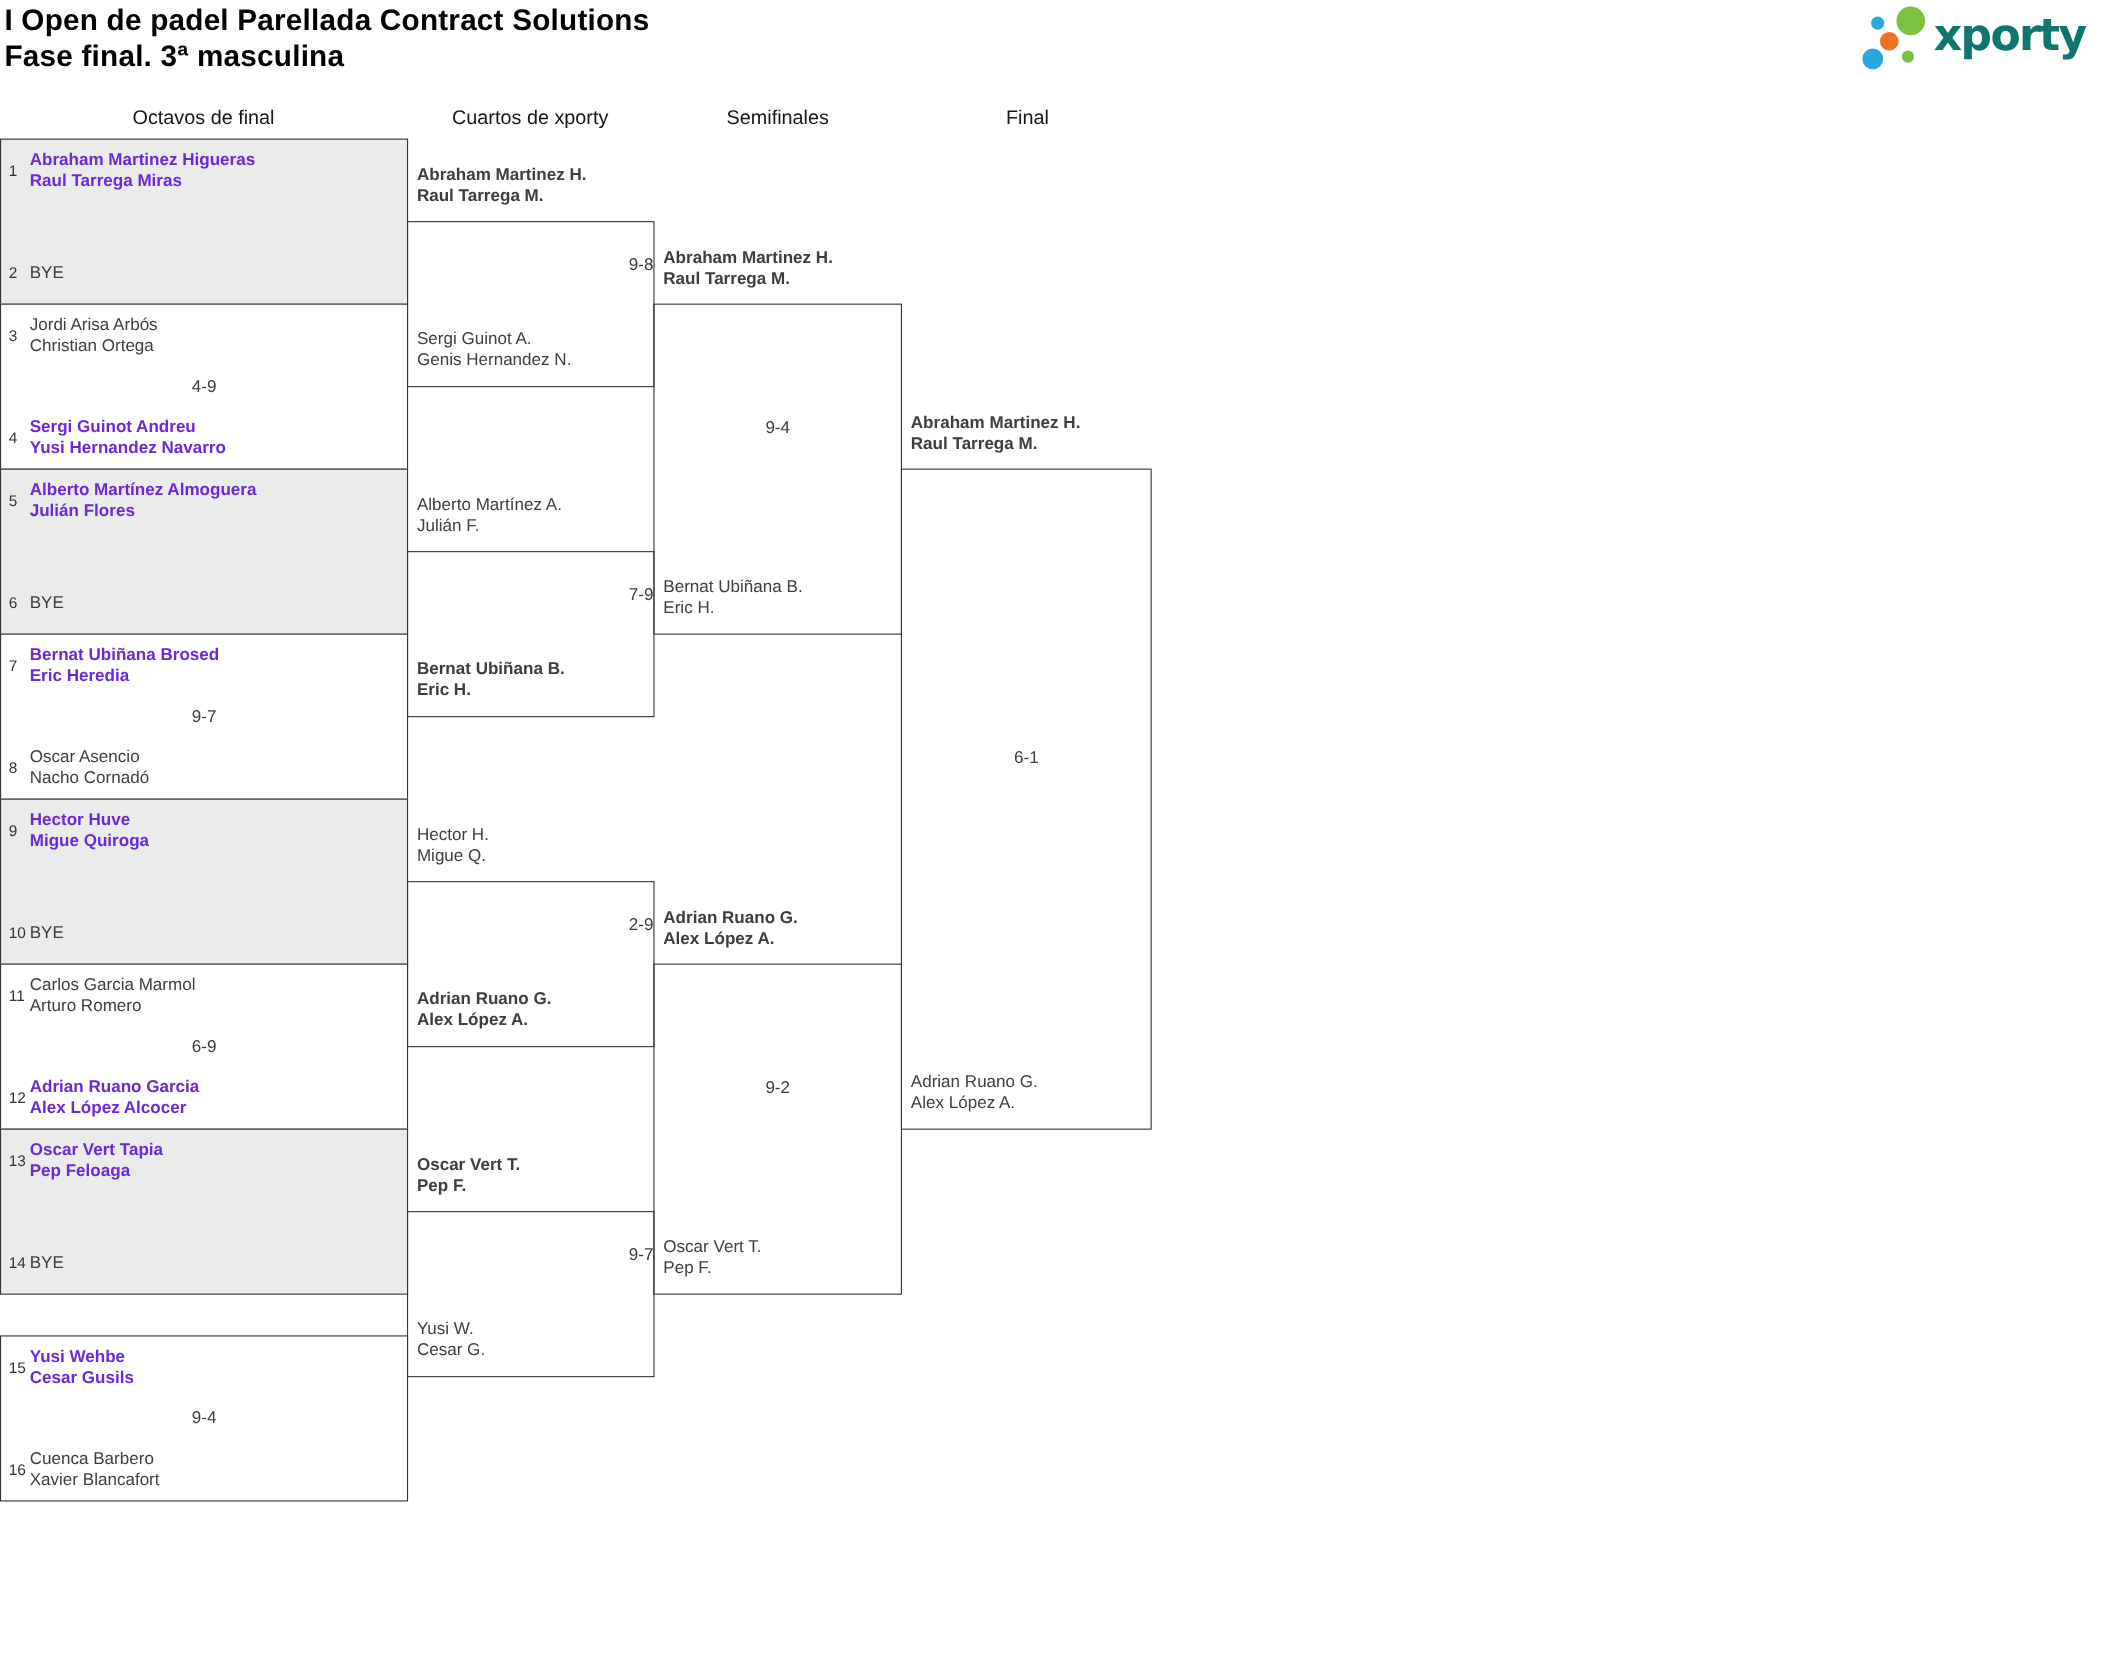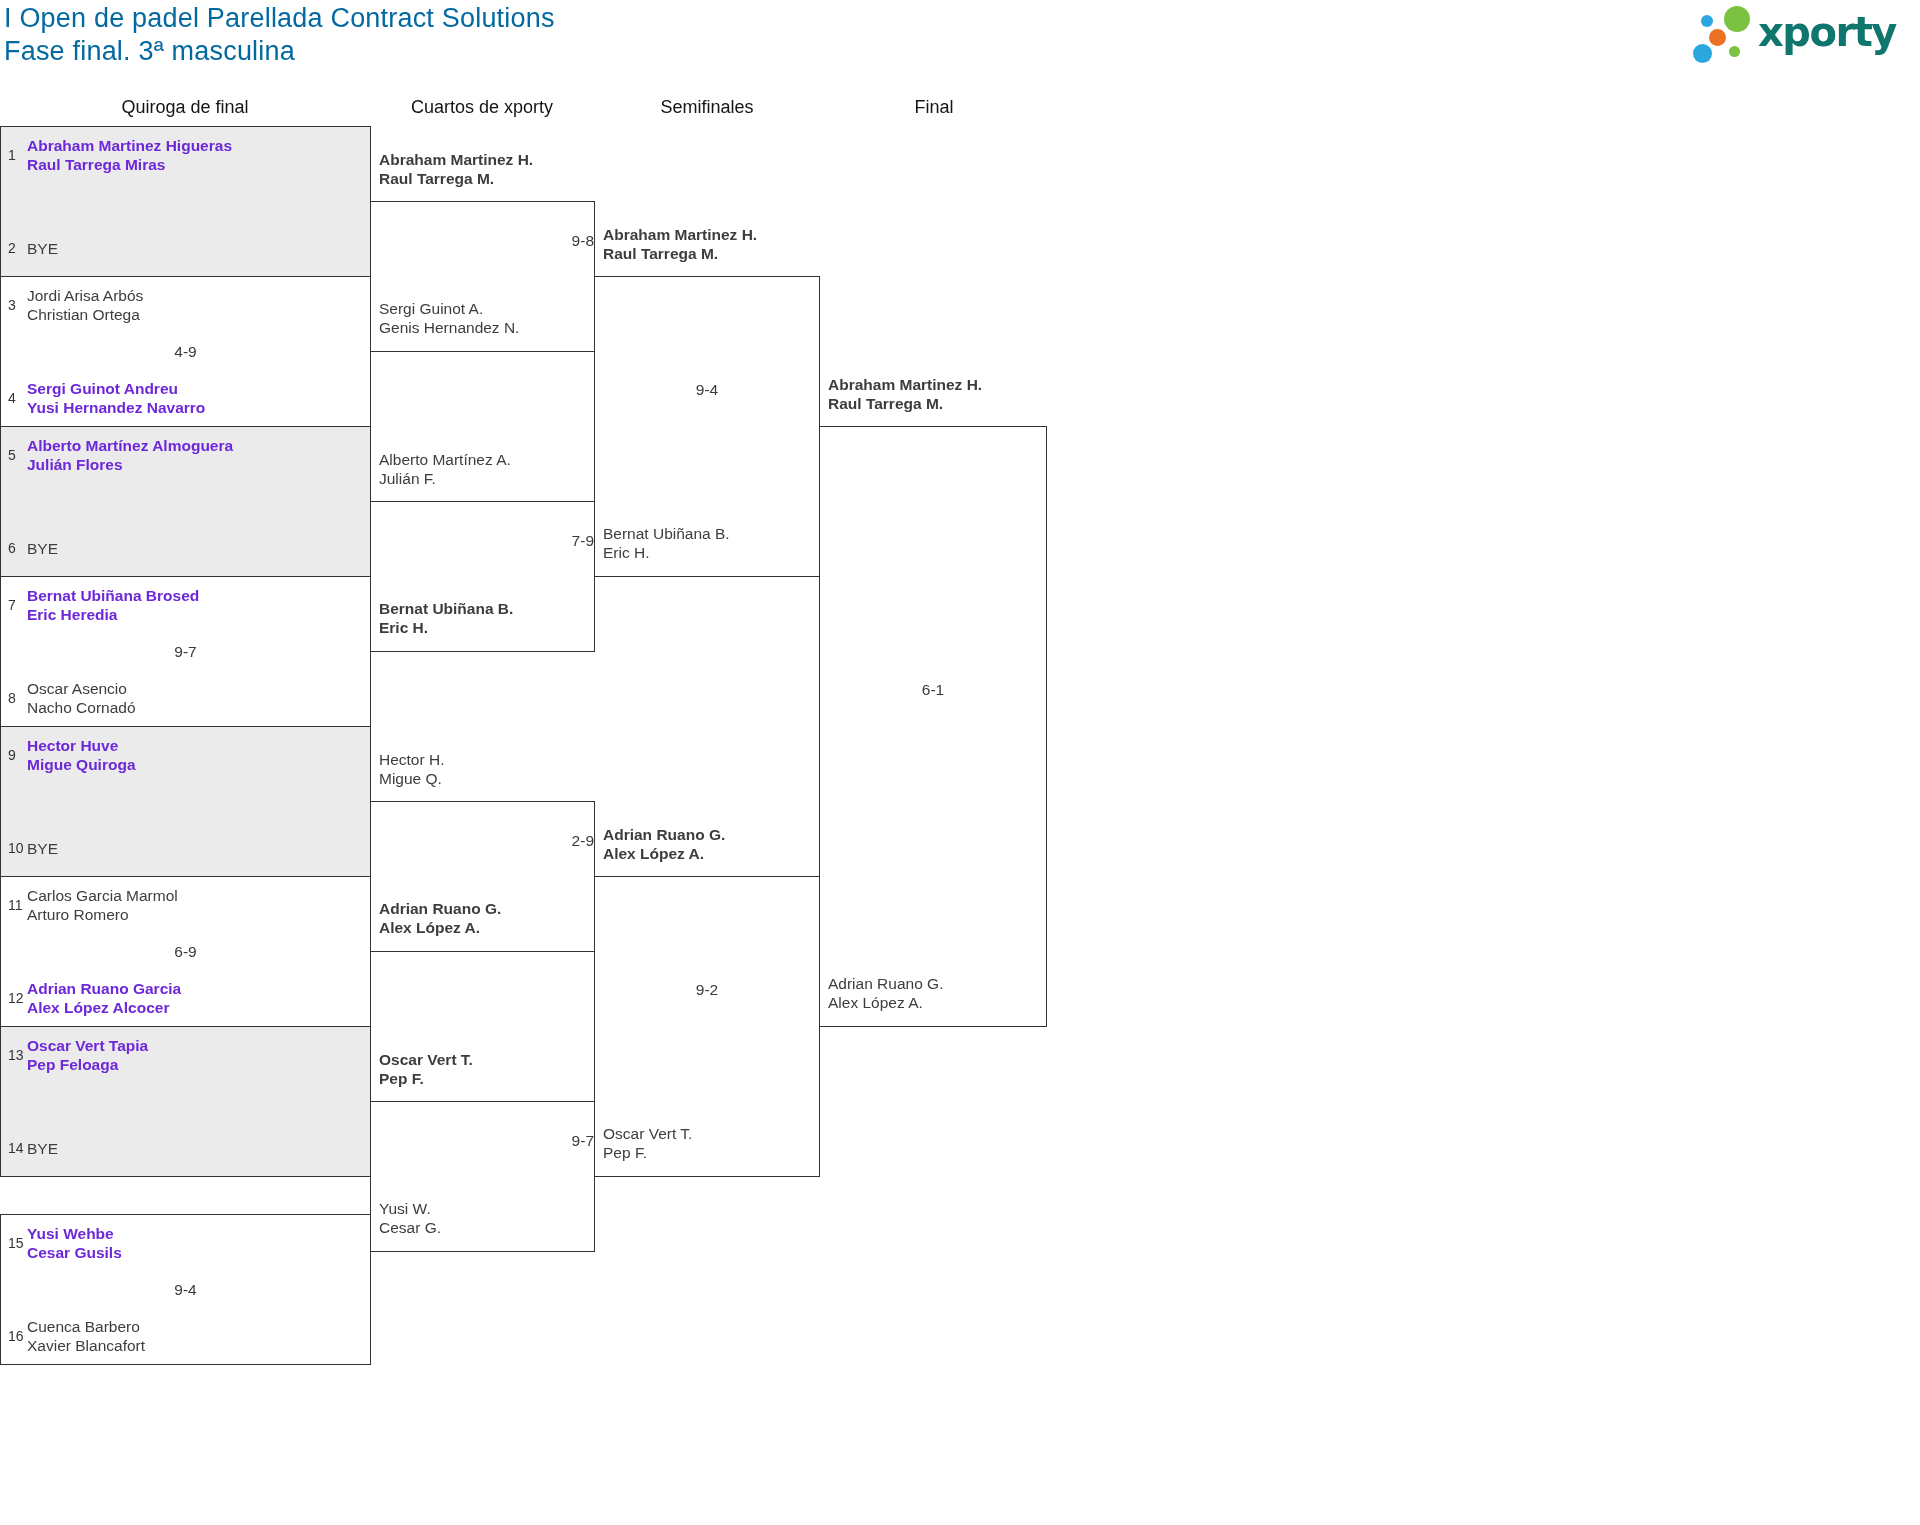--- a/index.html
+++ b/index.html
@@ -1,21 +1,21 @@
 <!DOCTYPE html>
 <html><head>
 <meta charset="utf-8">
 <style>
   html,body{margin:0;padding:0;background:#fff;}
   #stage{position:relative;width:1920px;height:1525px;background:#ffffff;overflow:hidden;
          font-family:"Liberation Sans",sans-serif;}
 
   
   .title{position:absolute;left:4px;top:2px;font-size:27px;line-height:33px;
-         font-weight:400;color:#0369a1;letter-spacing:.2px;}
+         font-weight:700;color:#000000;letter-spacing:.2px;}
   .title div{white-space:nowrap;}
 
   
   .logo{position:absolute;left:1688px;top:0;width:232px;height:72px;display:block;text-decoration:none;cursor:pointer;}
   .dot{position:absolute;border-radius:50%;}
   .logo-text{position:absolute;left:70px;top:8px;font-size:40px;line-height:48px;font-weight:800;
              color:#0f766e;letter-spacing:-1.5px;font-family:"DejaVu Sans",sans-serif;}
 
   
   .rhead{position:absolute;top:97px;width:240px;margin-left:-120px;text-align:center;
@@ -61,21 +61,21 @@
 
   <a class="logo">
     <span class="dot" style="left:13px;top:15px;width:12px;height:12px;background:#2aa7df;"></span>
     <span class="dot" style="left:36px;top:6px;width:26px;height:26px;background:#7bc142;"></span>
     <span class="dot" style="left:21px;top:29px;width:17px;height:17px;background:#ec7123;"></span>
     <span class="dot" style="left:41px;top:46px;width:11px;height:11px;background:#7bc142;"></span>
     <span class="dot" style="left:5px;top:44px;width:19px;height:19px;background:#2aa7df;"></span>
     <span class="logo-text">xporty</span>
   </a>
 
-  <div class="rhead" style="left:185px;">Quiroga de final</div>
+  <div class="rhead" style="left:185px;">Octavos de final</div>
   <div class="rhead" style="left:482px;">Cuartos de xporty</div>
   <div class="rhead" style="left:707px;">Semifinales</div>
   <div class="rhead" style="left:934px;">Final</div>
 
   <div class="box oct gray" style="top:126px;">
     <div class="slot slot-top">
       <span class="seed">1</span>
       <span class="team win">Abraham Martinez Higueras
 Raul Tarrega Miras</span>
     </div>

